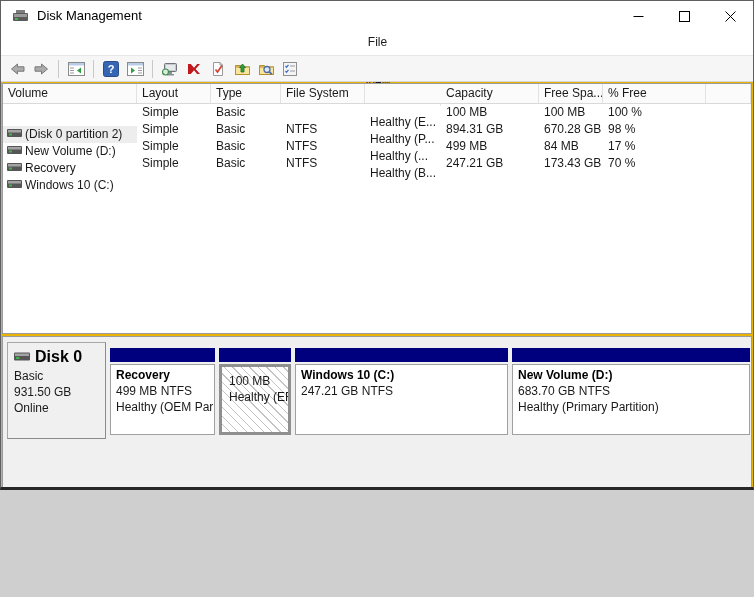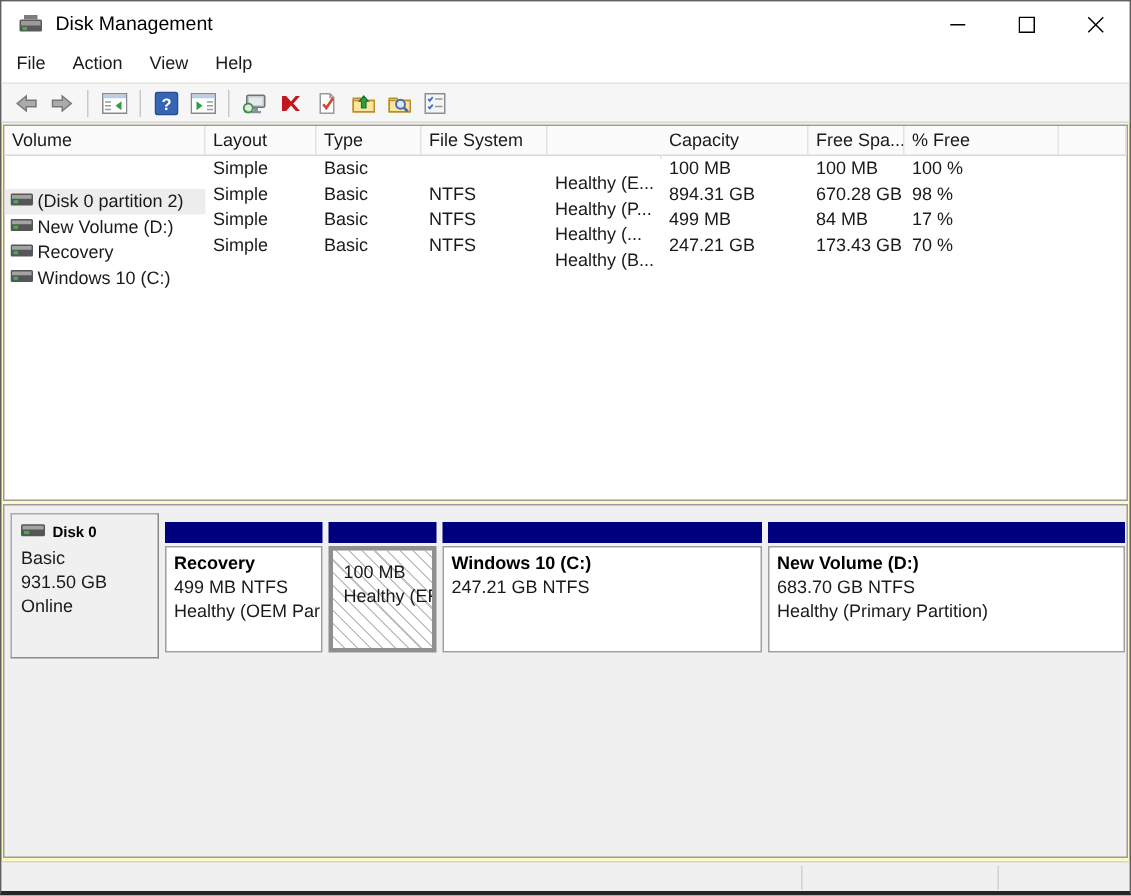--- a/index.html
+++ b/index.html
@@ -1,34 +1,34 @@
 <!DOCTYPE html>
 <html><head>
 <meta charset="utf-8">
 <style>
   * { margin:0; padding:0; box-sizing:border-box; }
   html,body { background:#cfcfcf; }
   body { font-family:"Liberation Sans", sans-serif; }
 
   .window{
-    position:relative; width:754px; height:597px;
-    background:#fef9c3;
+    position:relative; width:754px; height:490px;
+    background:#eab308;
     border:1px solid #5f5f5f; border-bottom:3px solid #262626;
     overflow:hidden;
   }
 
   
   .titlebar{ position:absolute; left:0; top:0; width:752px; height:31px; background:#ffffff; }
   .title-icon{ position:absolute; left:11px; top:8px; }
   .title-text{ position:absolute; left:36px; top:7px; font-size:13px; color:#000; }
   .winbtn{ position:absolute; top:0; width:46px; height:31px; display:flex; align-items:center; justify-content:center; background:transparent; border:none; cursor:default; }
   .winbtn.min{ right:92px; } .winbtn.max{ right:46px; } .winbtn.close{ right:0; }
 
   
-  .menubar{ position:absolute; left:0; top:31px; width:752px; height:23px; background:#ffffff; display:flex; align-items:flex-start; padding-left:1px; }
+  .menubar{ position:absolute; left:0; top:31px; width:752px; height:23px; background:#ffffff; display:flex; align-items:center; padding-left:1px;flex-direction:column; }
   .menu-item{ font-size:12px; color:#1a1a1a; padding:3px 9px; }
 
   
   .toolbar{ position:absolute; left:0; top:54px; width:752px; height:27px; background:#f6f6f6; border-top:1px solid #e6e6e6; border-bottom:1px solid #d6d6d6; display:flex; align-items:center; padding-left:4px; }
   .tbtn{ width:24px; height:22px; display:flex; align-items:center; justify-content:center; background:transparent; border:none; }
   .tsep{ width:1px; height:18px; background:#c9c9c9; margin:0 5px; }
 
   
   .top-pane{ position:absolute; left:1px; top:82px; width:750px; height:251px; background:#ffffff; border:1px solid #9b9b9b; overflow:hidden; }
   .lv-header{ display:flex; height:20px; background:#fbfbfb; border-bottom:1px solid #d9d9d9; }
@@ -38,21 +38,21 @@
   .c0{ width:134px; } .c1{ width:74px; } .c2{ width:70px; } .c3{ width:84px; }
   .c4{ width:76px;margin-top:20px; } .c5{ width:98px; } .c6{ width:64px; } .c7{ width:103px; } .c8{ flex:1; }
   .vol-cell{ display:flex; align-items:center; gap:3px; padding-left:4px;margin-top:44px; }
   .vol-cell .drive-ic{ flex:0 0 auto; }
   .vol-cell.sel{ background:#ededed; }
 
   
   .bottom-pane{ position:absolute; left:1px; top:335px; width:750px; height:236px; background:#f0f0f0; border:1px solid #9b9b9b; }
   .disk-row{ position:absolute; left:4px; top:5px; height:97px; display:flex; }
   .disk-head{ width:99px; height:97px; background:#f0f0f0; border:1px solid #a8a8a8; border-right-color:#8b8b8b; border-bottom-color:#8b8b8b; padding:5px 6px; }
-  .disk-head .dh-title{ display:flex; align-items:center; gap:4px; font-size:10px; font-weight:bold; color:#000; margin-bottom:2px; }
+  .disk-head .dh-title{ display:flex; align-items:center; gap:4px; font-size:16px; font-weight:bold; color:#000; margin-bottom:2px; }
   .disk-head .dh-line{ font-size:12px; color:#1a1a1a; line-height:16px; }
   .parts{ display:flex; gap:4px; margin-left:4px; padding-top:6px; }
   .part{ display:flex; flex-direction:column; }
   .p-w0{ width:105px; } .p-w1{ width:72px; } .p-w2{ width:213px; } .p-w3{ width:238px; }
   .part-bar{ height:14px; background:#00007f; }
   .part-body{ margin-top:2px; height:71px; background:#ffffff; border:1px solid #a0a0a0; padding:3px 5px; overflow:hidden; }
   .part-body.hatched{
     background:repeating-linear-gradient(45deg, #ffffff 0px, #ffffff 5px, #c3c3c3 5px, #c3c3c3 6px);
     border:3px solid #8f8f8f; padding:6px 5px 3px 7px;
   }

